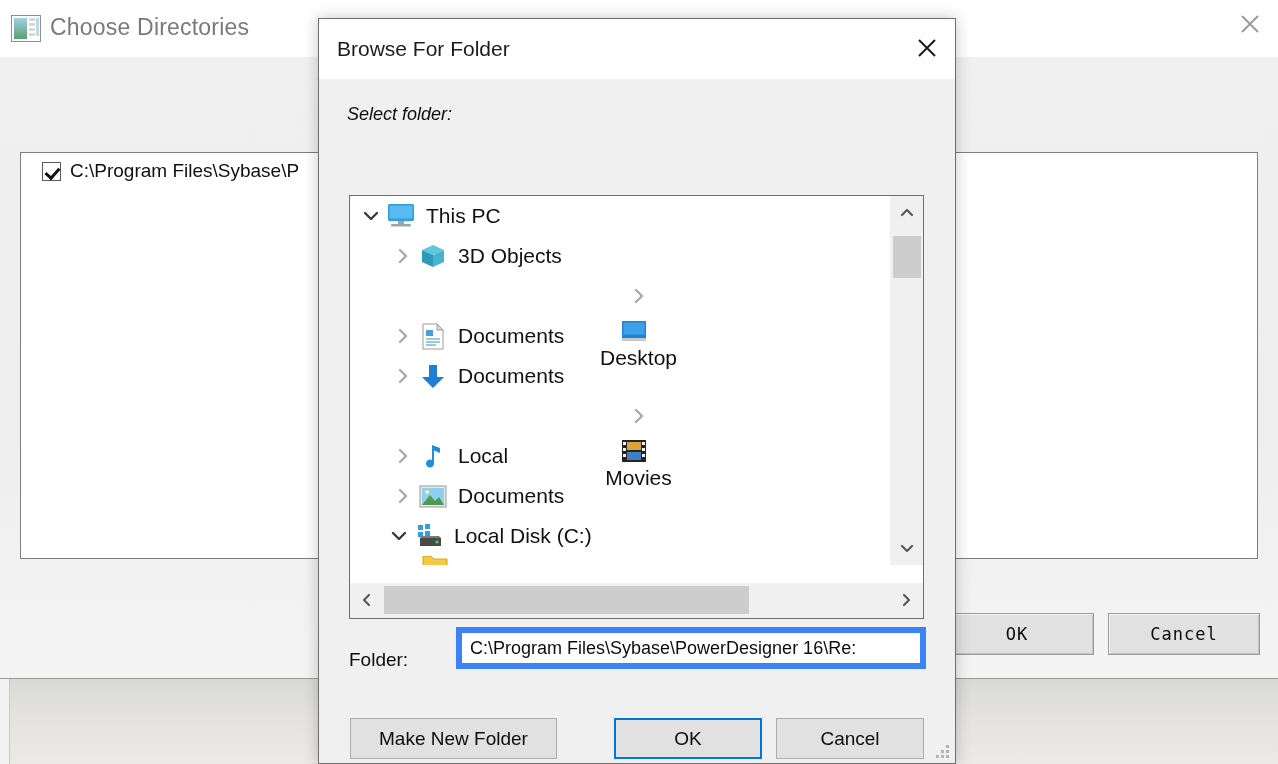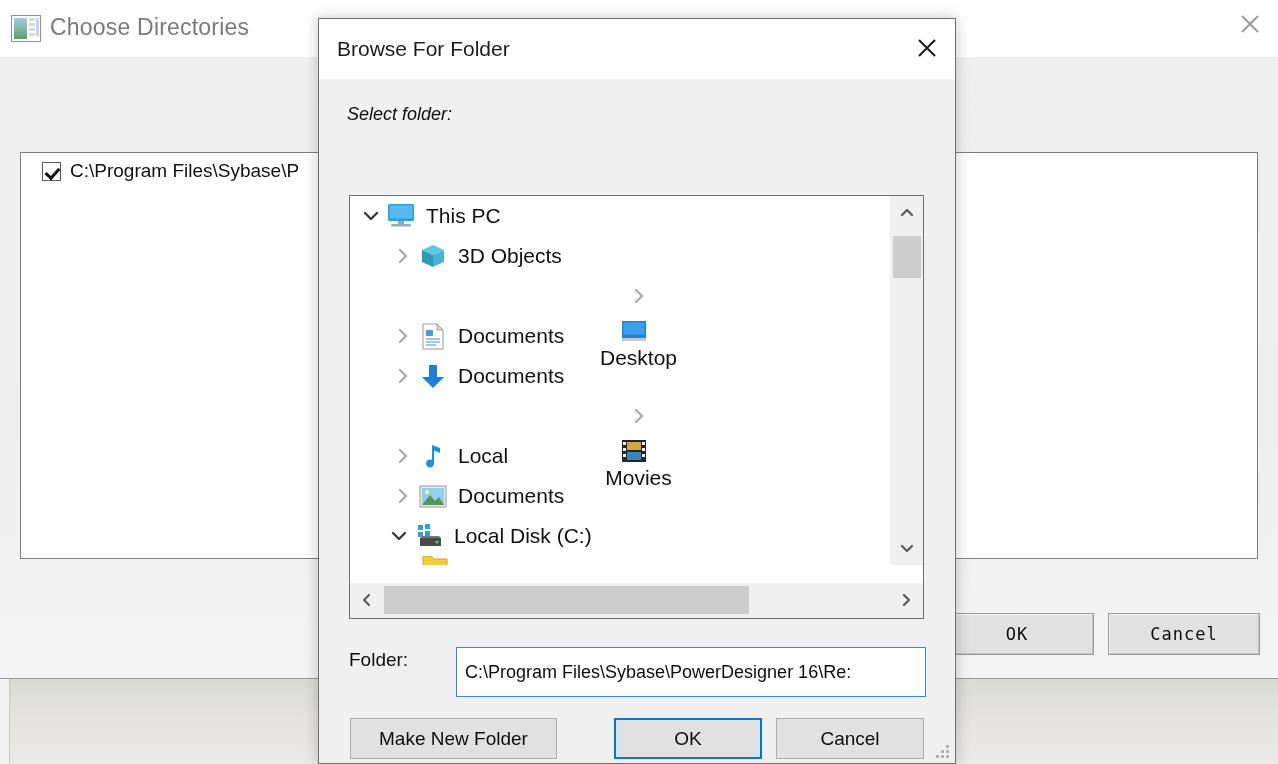--- a/index.html
+++ b/index.html
@@ -249,24 +249,24 @@
   }
 
   
   #folder-label {
     position: absolute;
     left: 30px; top: 630px;
     font-size: 19px; color: #0d0d0d;
   }
   #folder-input {
     position: absolute;
-    left: 137px; top: 628px;
-    width: 470px; height: 50px;
-    background: #ffffff;
-    border: 1px solid #3b82f6;
+    left: 137px; top: 608px;
+    width: 470px; height: 42px;
+    background: #ffffff;
+    border: 6px solid #3b82f6;
     box-sizing: border-box;
     display: flex; align-items: center;
     padding-left: 8px;
     overflow: hidden;
   }
   #folder-input-value {
     font-size: 18px; color: #0d0d0d;
     white-space: nowrap;
     font-family: "Liberation Sans", sans-serif;
   }

